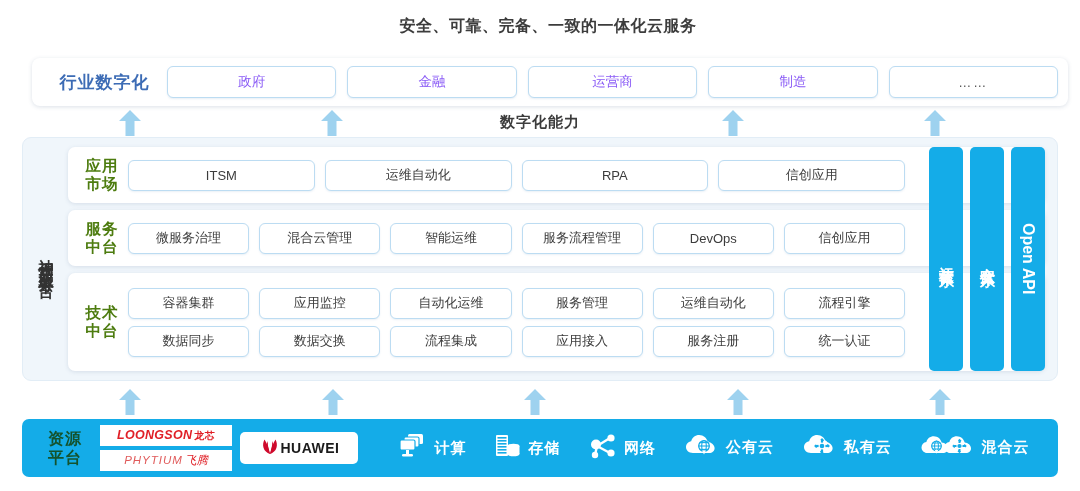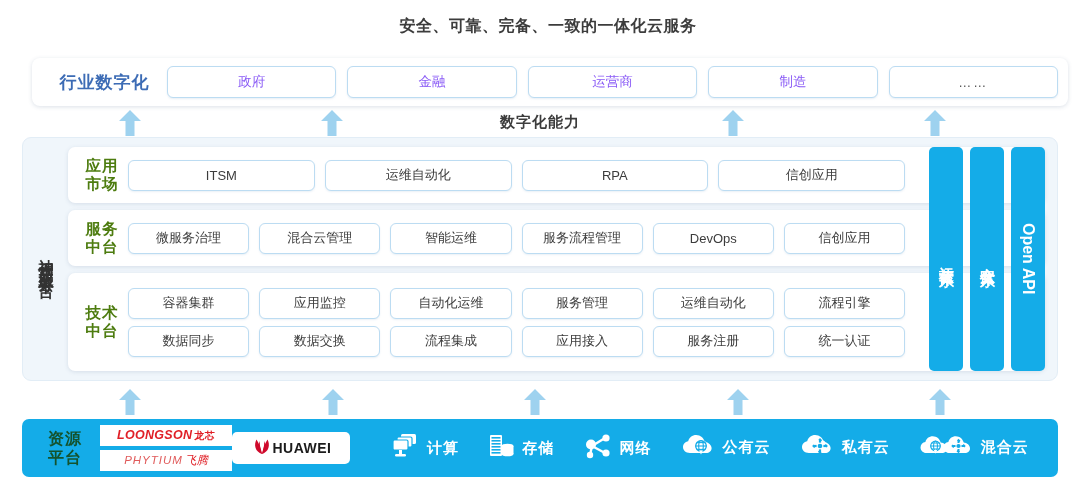--- a/index.html
+++ b/index.html
@@ -124,21 +124,21 @@
   .chip{
     background:#fff;border-radius:0;height:21px;width:132px;
     display:flex;align-items:center;justify-content:center;
   }
   .chip .lg{font-size:12.5px;font-weight:bold;font-style:italic;color:#e01f26;letter-spacing:.3px;}
   .chip .lg .cn{font-style:normal;font-size:10px;margin-left:2px;}
   .chip .ph{font-size:11.5px;color:#e05a5a;letter-spacing:1px;font-style:italic;}
   .chip .ph .cn{color:#e01f26;margin-left:2px;letter-spacing:0;}
 
   .huawei-chip{
-    background:#fff;border-radius:5px;height:32px;width:118px;margin-left:0;
+    background:#fff;border-radius:5px;height:32px;width:118px;margin-left:8px;
     display:flex;align-items:center;justify-content:center;
   }
   .huawei-chip .hwtext{font-size:14px;font-weight:bold;color:#1b1b1b;letter-spacing:.5px;}
 
   .icons{flex:1;display:flex;align-items:flex-start;justify-content:space-around;padding-left:27px;}
   .icon-item{display:flex;align-items:center;gap:7px;}
   .icon-item .lbl{color:#fff;font-size:15px;font-weight:bold;letter-spacing:1px;}
 </style>
 </head>
 <body>

